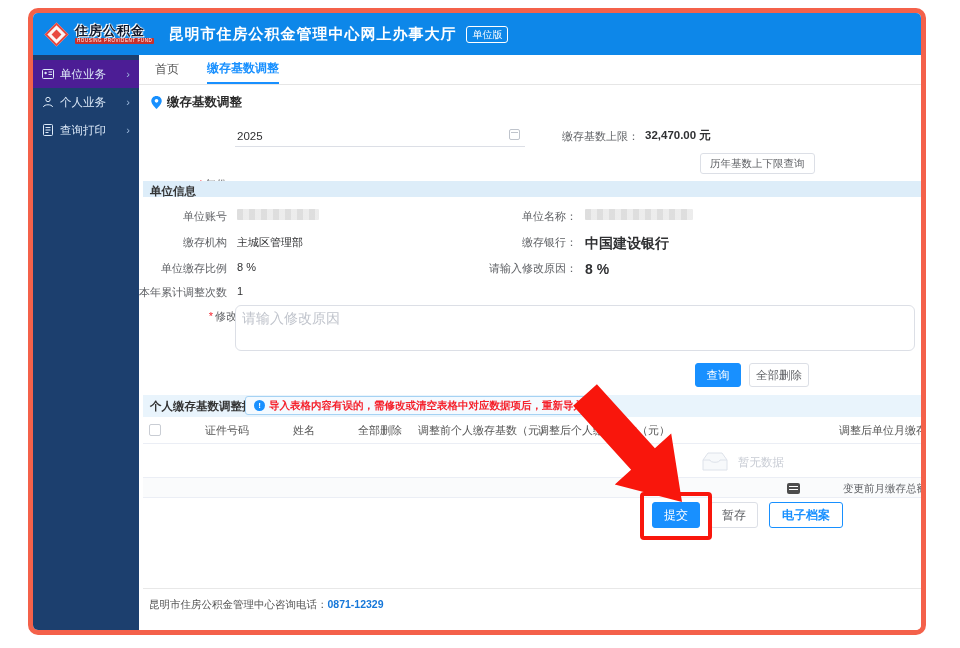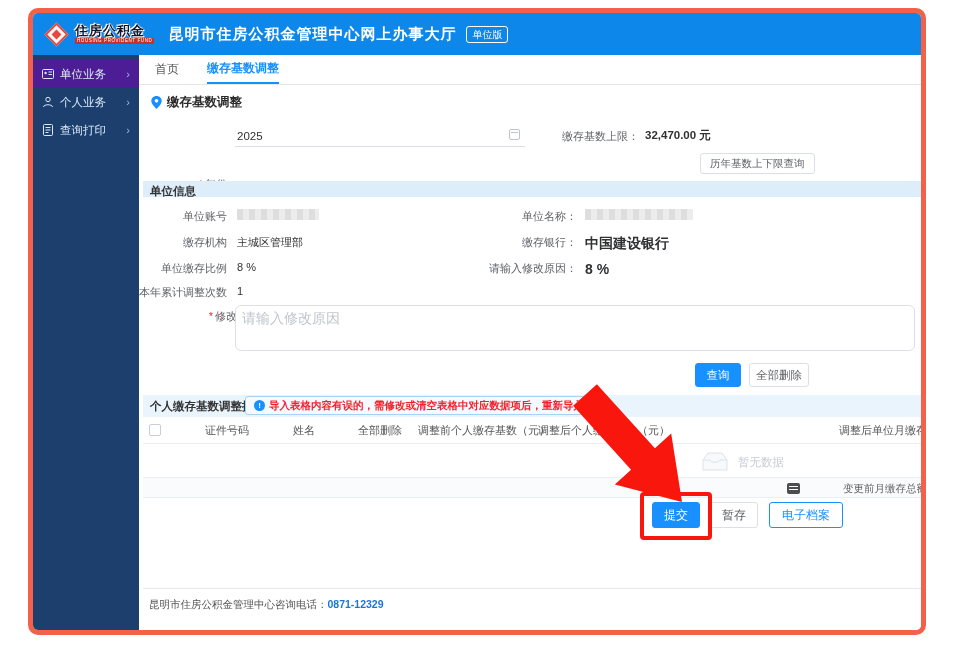--- a/index.html
+++ b/index.html
@@ -49,21 +49,21 @@
 
   
   .year-input { position:absolute; left:96px; top:70px; width:290px; height:22px; border:none; border-bottom:1px solid #dcdfe6; font-size:11.5px; color:#303133; padding:0 2px; outline:none; background:transparent; font-family:inherit; }
   .calendar-icon { position:absolute; left:370px; top:74px; width:11px; height:11px; border:1px solid #bfc4cc; border-radius:2px; }
   .calendar-icon::before { content:""; position:absolute; left:1px; top:2px; width:7px; height:1px; background:#bfc4cc; }
   .limit-label { position:absolute; left:380px; width:120px; top:74px; text-align:right; font-size:11px; color:#606266; }
   .limit-value { position:absolute; left:506px; top:73px; font-size:11.5px; font-weight:bold; color:#303133; }
   .btn { font-family:inherit; cursor:pointer; border-radius:3px; }
   .btn-plain { background:#fff; border:1px solid #dcdfe6; color:#606266; }
   .btn-primary { background:#1890ff; border:1px solid #1890ff; color:#fff; }
-  .btn-outline { background:#fff; border:1px solid #1890ff; color:#1890ff; }
+  .btn-outline { background:#fff; border:1px solid #1890ff; color:#1890ff;font-weight:bold; }
   .history-btn { position:absolute; left:561px; top:98px; height:21px; font-size:10.5px; padding:0 9px; }
 
   
   .bar { position:absolute; left:4px; right:-6px; height:16px; line-height:20px; padding-left:7px; font-size:11.5px; font-weight:bold; color:#333; }
   .unitinfo-bar { top:126px; background:#ddedf9; }
   .masked { position:absolute; height:11px; background:repeating-linear-gradient(90deg,#d8d8d8 0 6px,#e9e9e9 6px 12px); border-radius:1px; opacity:.85; }
 
   .reason-box { position:absolute; left:96px; top:250px; width:680px; height:46px; border:1px solid #dcdfe6; border-radius:6px; font-size:14px; color:#303133; padding:4px 6px; resize:none; outline:none; font-family:inherit; }
   .reason-box::placeholder { color:#c0c4cc; }
 

